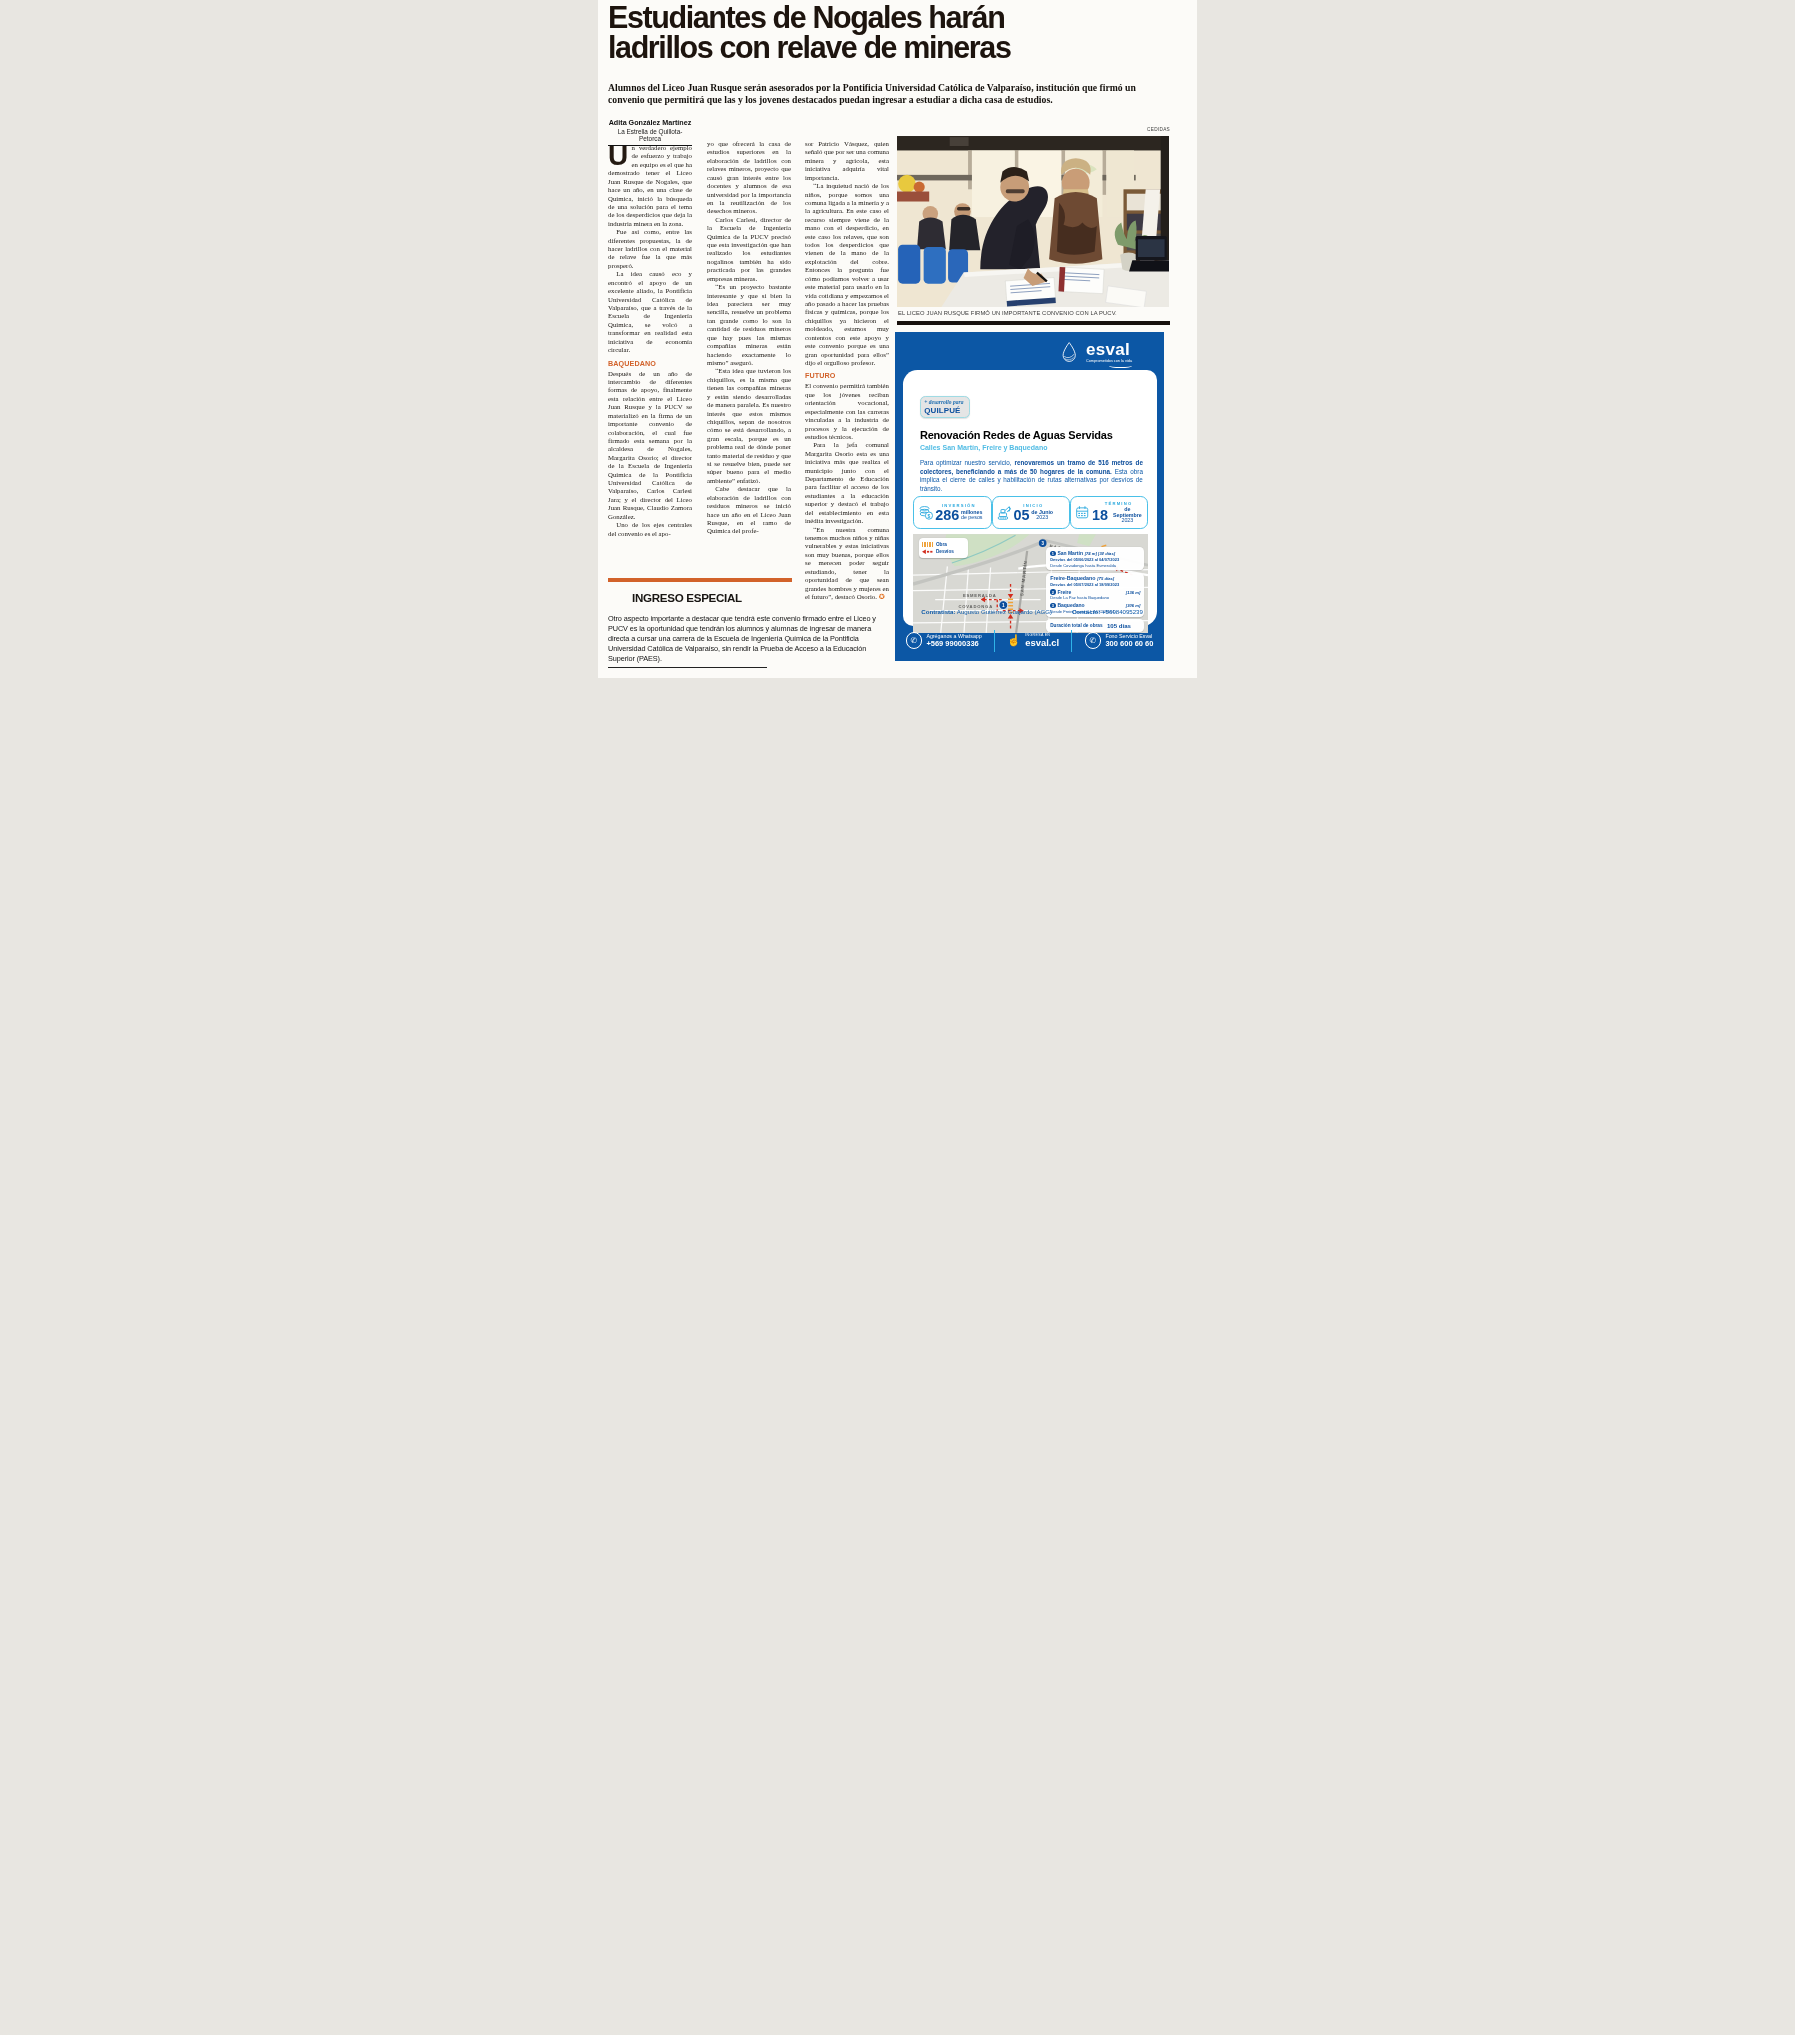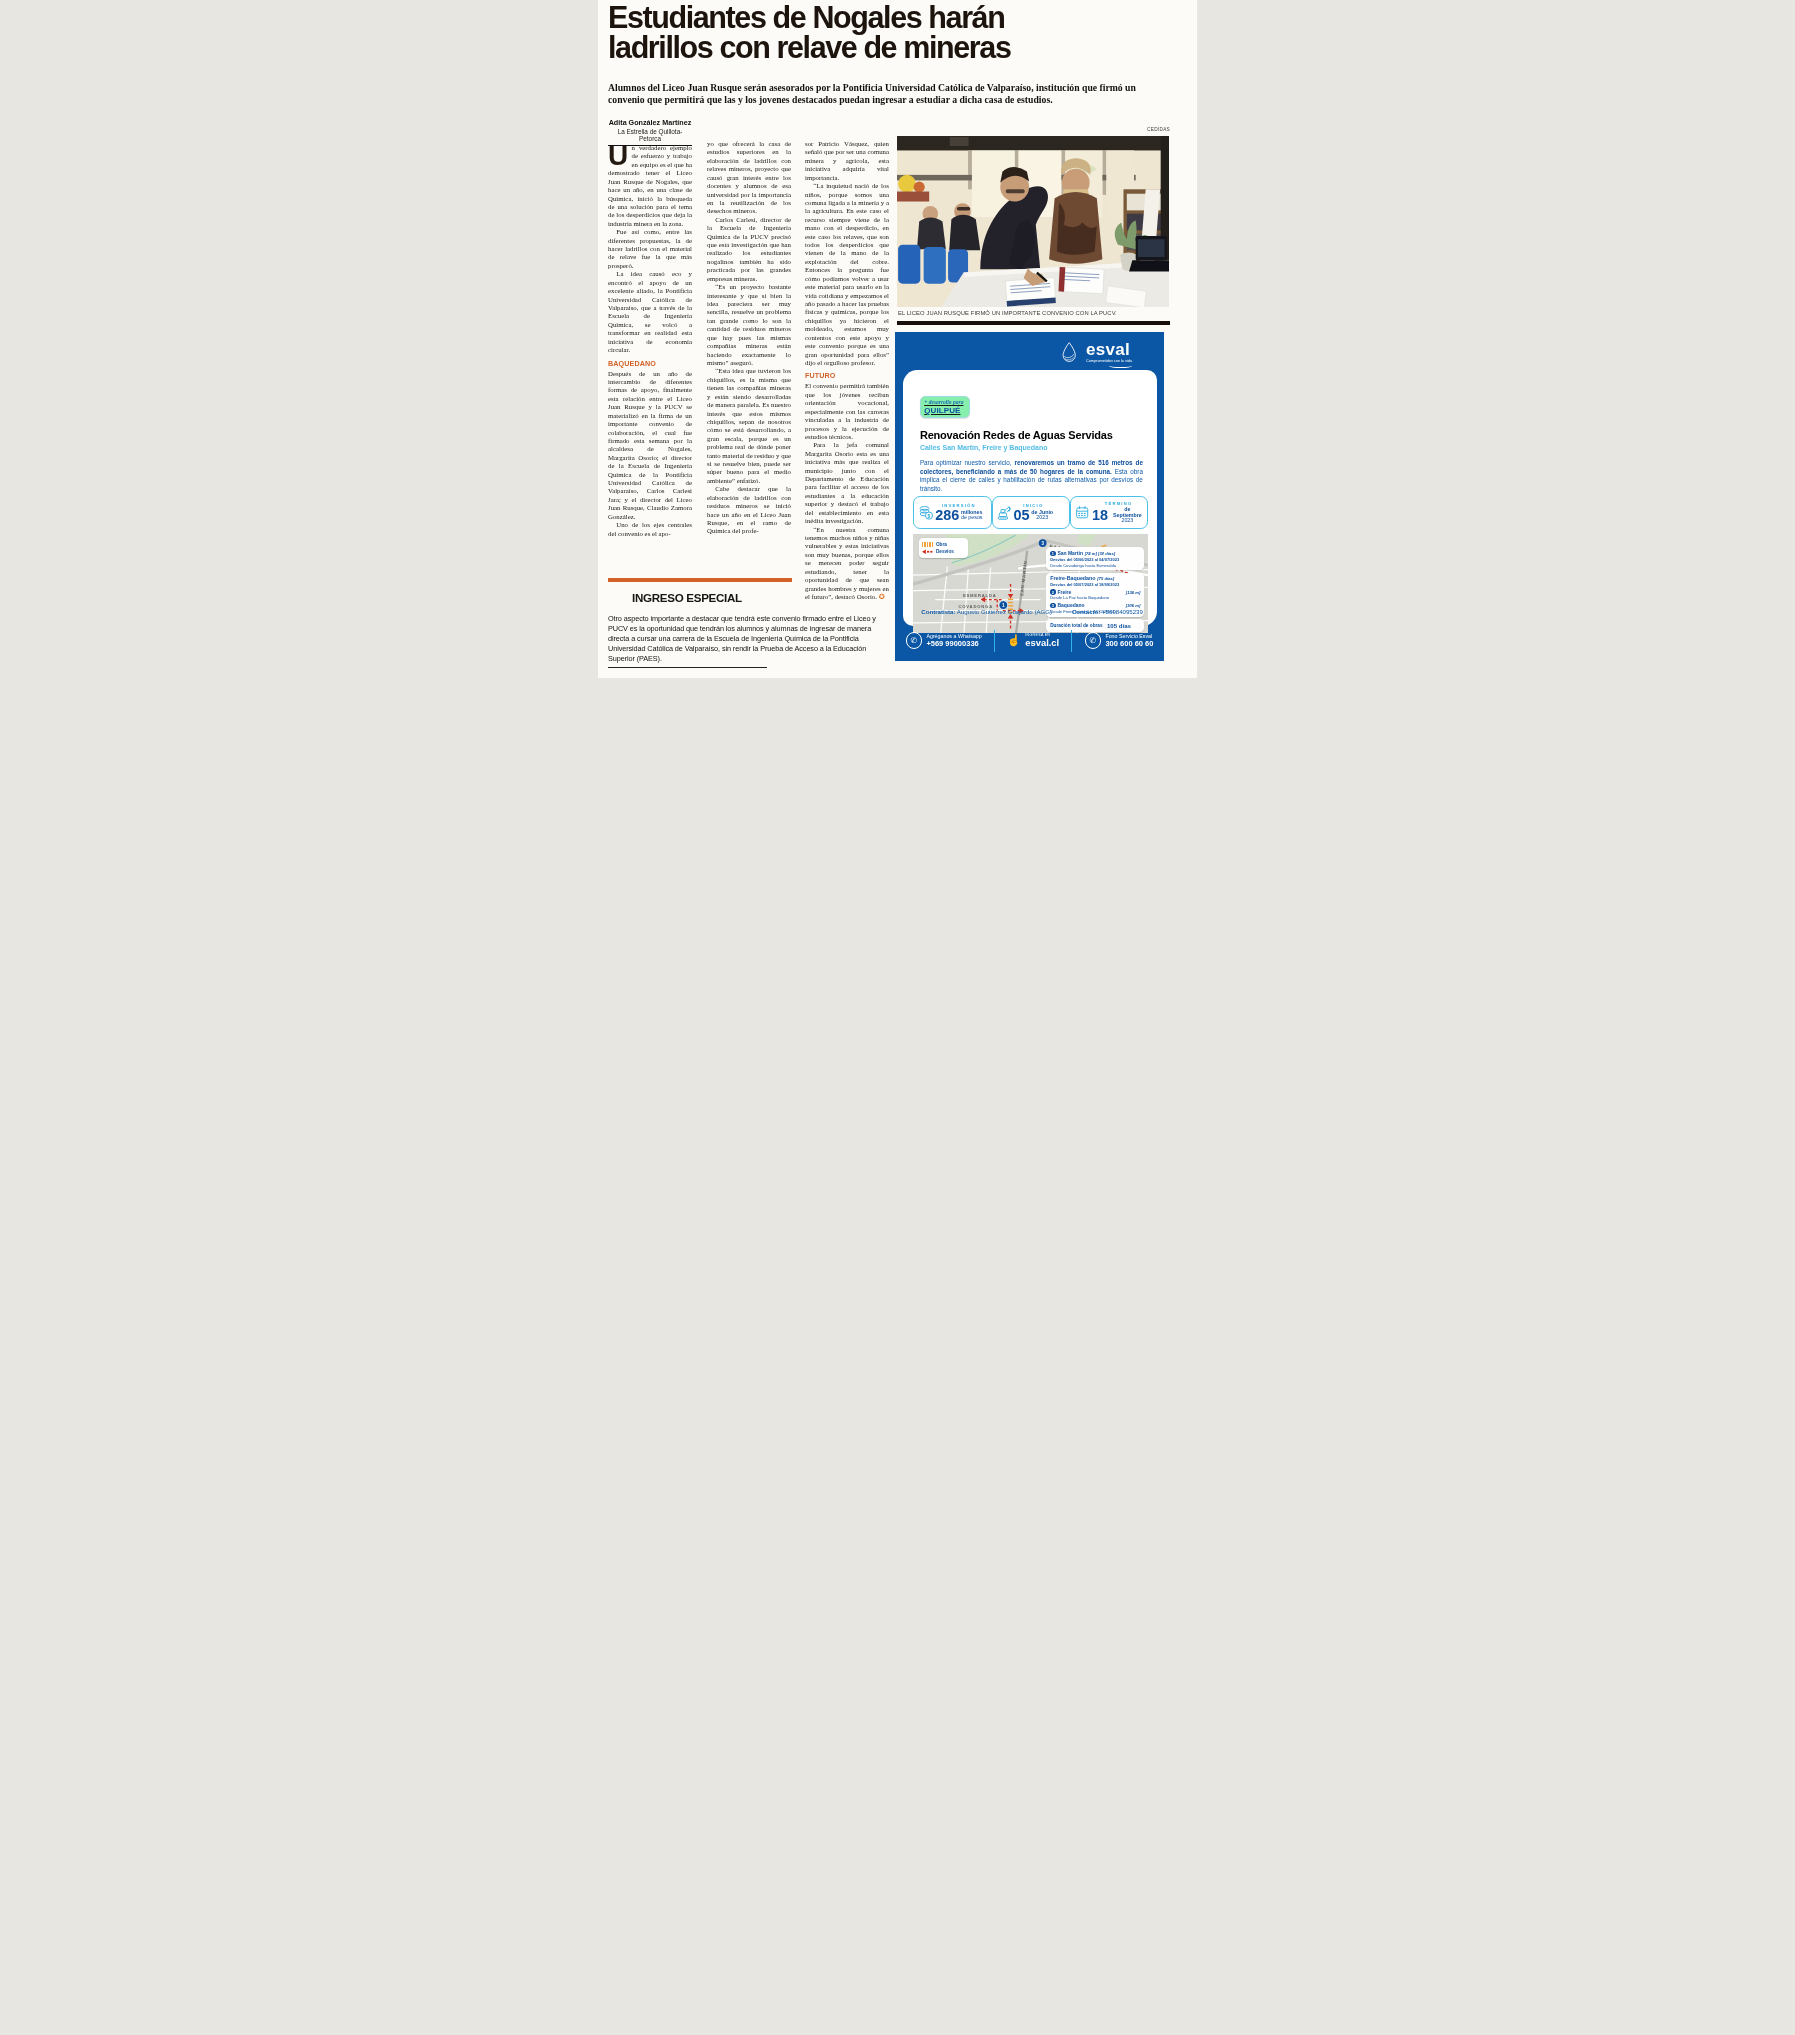--- a/index.html
+++ b/index.html
@@ -55,21 +55,21 @@
   .ad{position:absolute;left:297px;top:332px;width:269px;height:329px;background:#0c57a5;
       font-family:"Liberation Sans", sans-serif;}
   .esval-logo{position:absolute;top:10px;right:32px;display:flex;align-items:flex-start;gap:10px;}
   .esval-word{color:#fff;font-weight:800;font-size:17px;line-height:.9;letter-spacing:0.3px;}
   .esval-tag{color:#fff;font-size:3.8px;margin-top:1.7px;text-align:right;}
   .esval-swoosh{height:2.8px;border-bottom:1.4px solid #fff;border-radius:50%;width:23px;margin:1.1px 0 0 auto;}
 
   .card{position:absolute;left:8.3px;top:38px;width:254px;height:256px;background:#fff;
         border-radius:14.4px 10px 14.4px 10px;}
   .badge{position:absolute;left:16.6px;top:25.5px;width:42px;padding:2.8px 3.3px 2.2px 3.3px;
-         border:1px solid #9fdbe4;border-radius:5.5px;background:#86efac;box-shadow:0 0.6px 1.1px rgba(0,0,0,.12);text-decoration:underline;}
+         border:1px solid #9fdbe4;border-radius:5.5px;background:#e5e5e5;box-shadow:0 0.6px 1.1px rgba(0,0,0,.12);}
   .badge .b1{font-family:"Liberation Serif", serif;font-style:italic;font-weight:700;
              font-size:5.5px;color:#1c6cb0;white-space:nowrap;}
   .badge .b2{font-weight:800;font-size:8px;color:#0c4f9e;letter-spacing:0.1px;margin-top:0.6px;}
   .ad-title{position:absolute;left:16.6px;top:59px;width:233px;font-weight:800;font-size:11px;
             color:#000000;letter-spacing:-0.2px;}
   .ad-sub{position:absolute;left:16.6px;top:74px;font-weight:700;font-size:7px;color:#52bce4;}
   .ad-para{position:absolute;left:16.6px;top:89px;width:223px;font-size:6.3px;line-height:1.38;
            color:#0d5aa9;text-align:justify;}
   .ad-para .bold{font-weight:800;color:#0b4c9a;}
 

